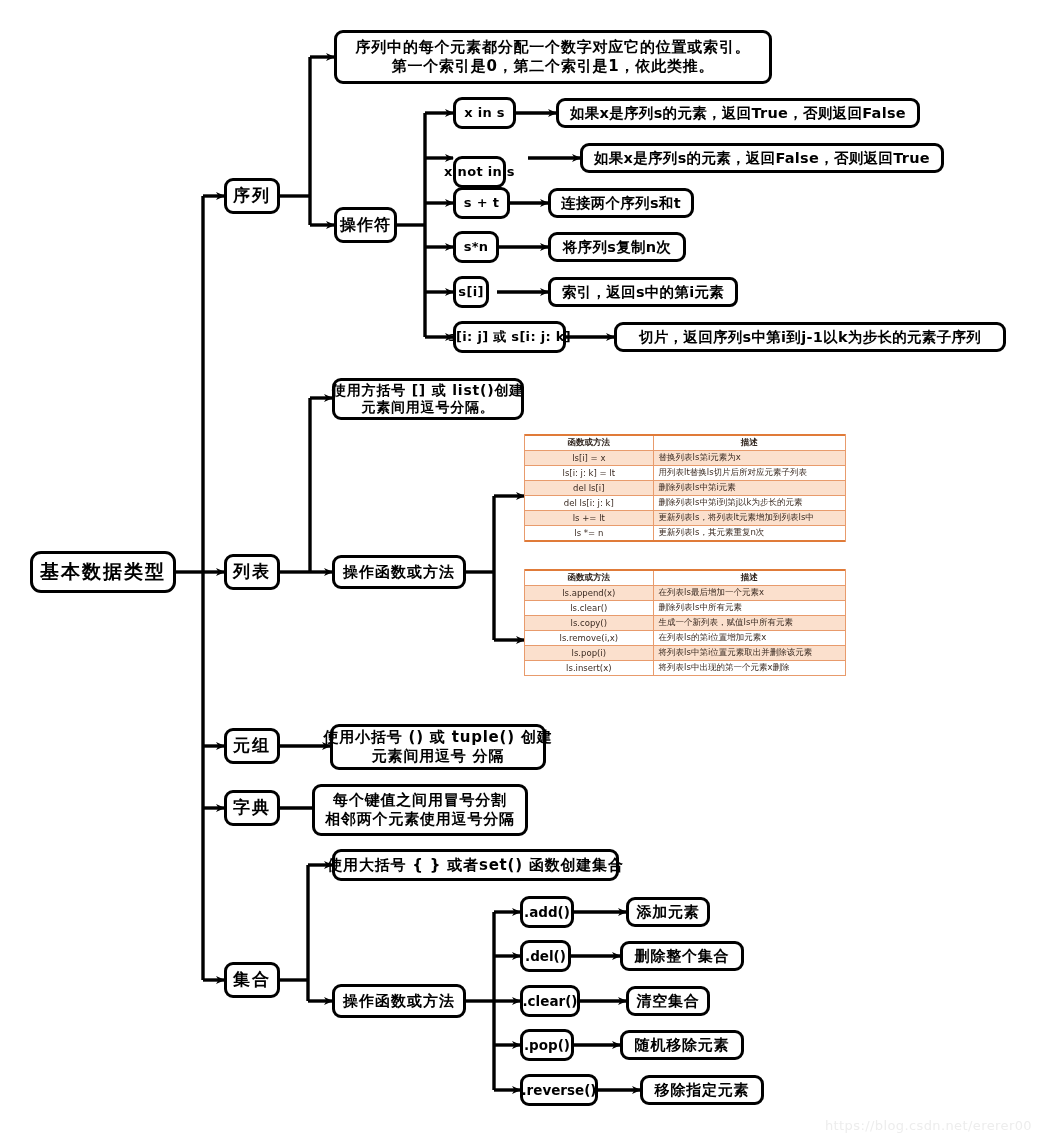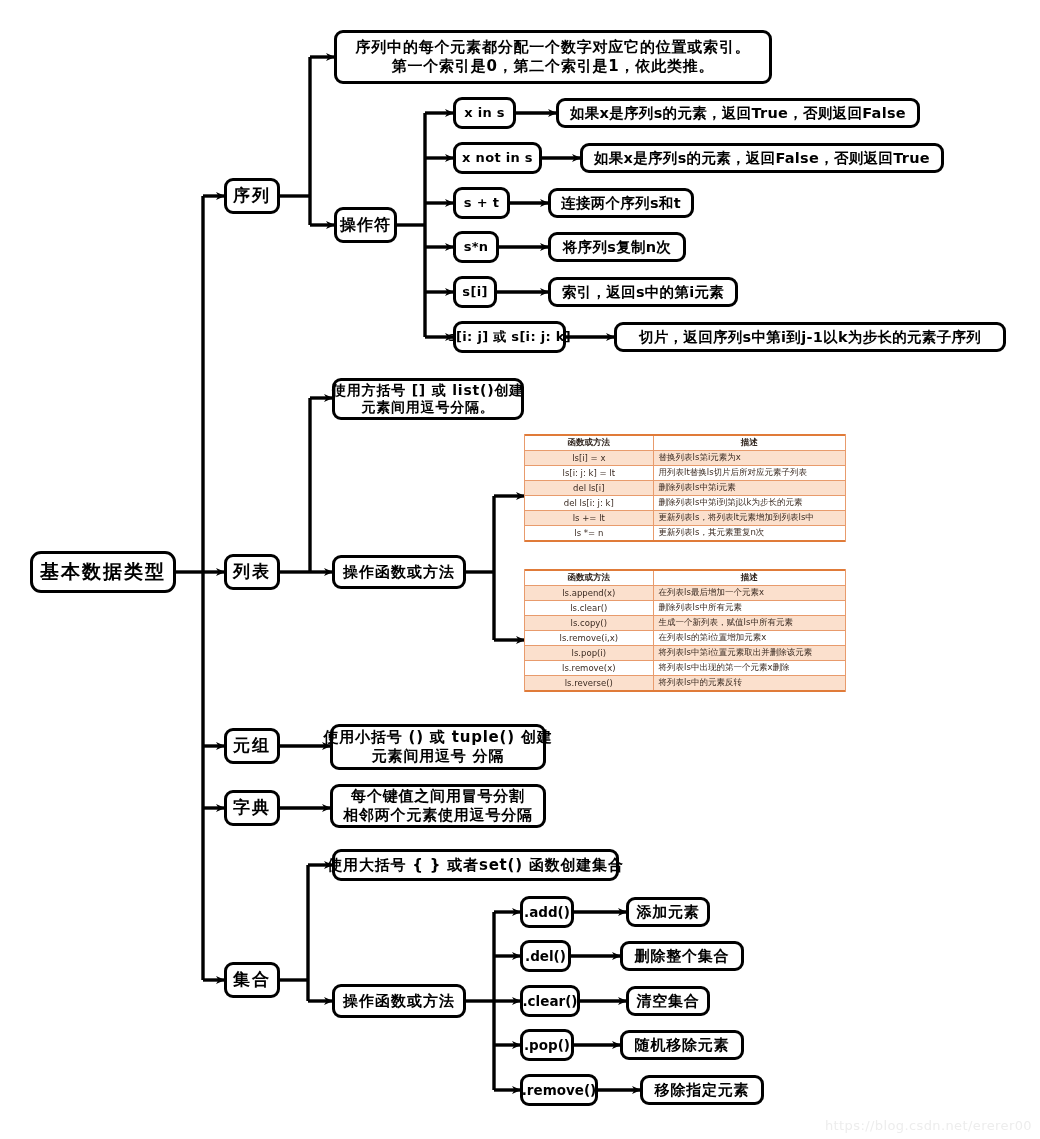--- a/index.html
+++ b/index.html
@@ -152,45 +152,45 @@
     <span class="ln">操作符</span>
   </div>
 
   <div class="node op" style="left:453px;top:97px;width:63px;height:32px;">
     <span class="ln">x in s</span>
   </div>
   <div class="node desc" style="left:556px;top:98px;width:364px;height:30px;">
     <span class="ln">如果x是序列s的元素，返回True，否则返回False</span>
   </div>
 
-  <div class="node op" style="left:453px;top:142px;width:89px;height:32px;">
+  <div class="node op" style="left:453px;top:156px;width:53px;height:32px;">
     <span class="ln">x not in s</span>
   </div>
   <div class="node desc" style="left:580px;top:143px;width:364px;height:30px;">
     <span class="ln">如果x是序列s的元素，返回False，否则返回True</span>
   </div>
 
   <div class="node op" style="left:453px;top:187px;width:57px;height:32px;">
     <span class="ln">s + t</span>
   </div>
   <div class="node desc" style="left:548px;top:188px;width:146px;height:30px;">
     <span class="ln">连接两个序列s和t</span>
   </div>
 
   <div class="node op" style="left:453px;top:231px;width:46px;height:32px;">
     <span class="ln">s*n</span>
   </div>
   <div class="node desc" style="left:548px;top:232px;width:138px;height:30px;">
     <span class="ln">将序列s复制n次</span>
   </div>
 
-  <div class="node op" style="left:453px;top:276px;width:44px;height:32px;">
+  <div class="node op" style="left:453px;top:276px;width:36px;height:32px;">
     <span class="ln">s[i]</span>
   </div>
-  <div class="node desc" style="left:548px;top:277px;width:190px;height:30px;">
+  <div class="node desc" style="left:548px;top:277px;width:190px;height:30px;border-radius:8px;">
     <span class="ln">索引，返回s中的第i元素</span>
   </div>
 
   <div class="node op" style="left:453px;top:321px;width:113px;height:32px;">
     <span class="ln">s[i: j] 或 s[i: j: k]</span>
   </div>
   <div class="node desc" style="left:614px;top:322px;width:392px;height:30px;">
     <span class="ln">切片，返回序列s中第i到j-1以k为步长的元素子序列</span>
   </div>
 
@@ -263,37 +263,33 @@
           </tr>
         <tr class="even">
           <td class="c0">ls.remove(i,x)</td>
           <td class="c1">在列表ls的第i位置增加元素x</td>
           </tr>
         <tr class="odd">
           <td class="c0">ls.pop(i)</td>
           <td class="c1">将列表ls中第i位置元素取出并删除该元素</td>
           </tr>
         <tr class="even">
-          <td class="c0">ls.remove(x)</td>
+          <td class="c0">ls.insert(x)</td>
           <td class="c1">将列表ls中出现的第一个元素x删除</td>
-          </tr>
-        <tr class="odd last">
-          <td class="c0">ls.reverse()</td>
-          <td class="c1">将列表ls中的元素反转</td>
           </tr>
       </tbody>
     </table>
   </div>
 
   <div class="node desc2" style="left:330px;top:724px;width:216px;height:46px;flex-direction:column;font-size:15px;">
     <span class="ln">使用小括号 () 或 tuple() 创建</span>
     <span class="ln">元素间用逗号 分隔</span>
   </div>
 
-  <div class="node desc2" style="left:330px;top:784px;width:216px;height:44px;flex-direction:column;font-size:15px;">
+  <div class="node desc2" style="left:312px;top:784px;width:216px;height:52px;flex-direction:column;font-size:15px;">
     <span class="ln">每个键值之间用冒号分割</span>
     <span class="ln">相邻两个元素使用逗号分隔</span>
   </div>
 
   <div class="node desc2" style="left:332px;top:849px;width:287px;height:32px;font-size:15px;">
     <span class="ln">使用大括号 { } 或者set() 函数创建集合</span>
   </div>
 
   <div class="node lvl2" style="left:332px;top:984px;width:134px;height:34px;font-size:15px;">
     <span class="ln">操作函数或方法</span>
@@ -321,21 +317,21 @@
   </div>
 
   <div class="node mono" style="left:520px;top:1029px;width:54px;height:32px;">
     <span class="ln">.pop()</span>
   </div>
   <div class="node desc2" style="left:620px;top:1030px;width:124px;height:30px;font-size:15px;">
     <span class="ln">随机移除元素</span>
   </div>
 
   <div class="node mono" style="left:520px;top:1074px;width:78px;height:32px;">
-    <span class="ln">.remove()</span>
+    <span class="ln">.reverse()</span>
   </div>
   <div class="node desc2" style="left:640px;top:1075px;width:124px;height:30px;font-size:15px;">
     <span class="ln">移除指定元素</span>
   </div>
 
   <div class="wm">https://blog.csdn.net/ererer00</div>
 
 </div>
 
 </body></html>

